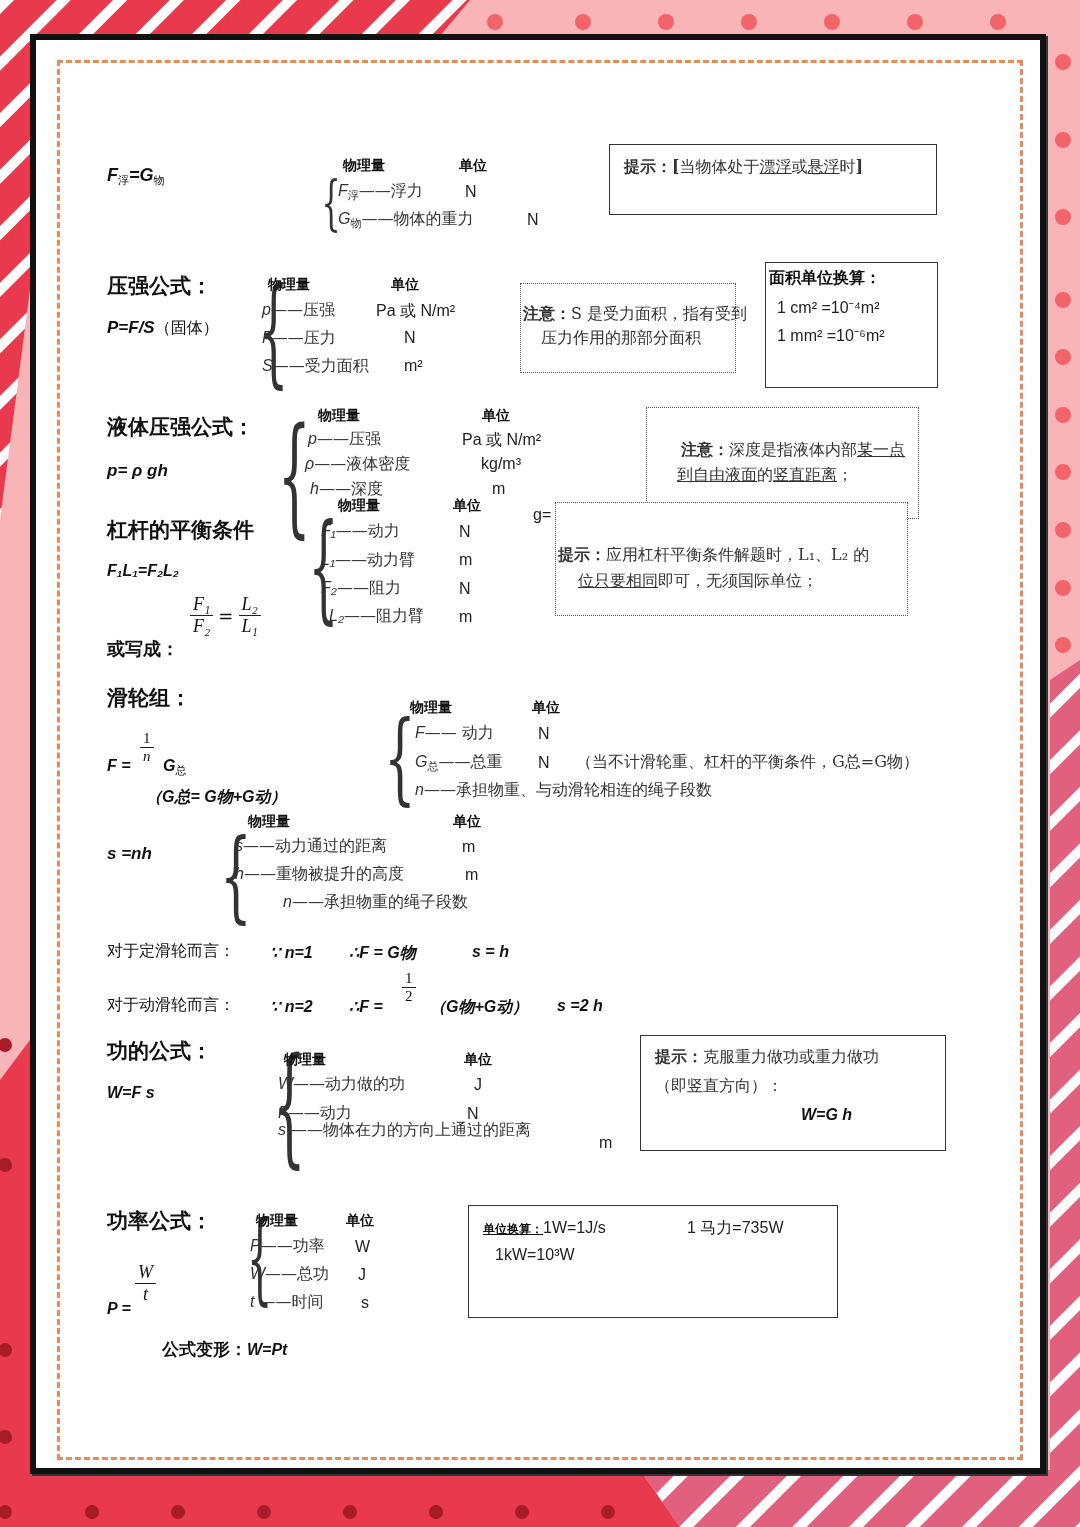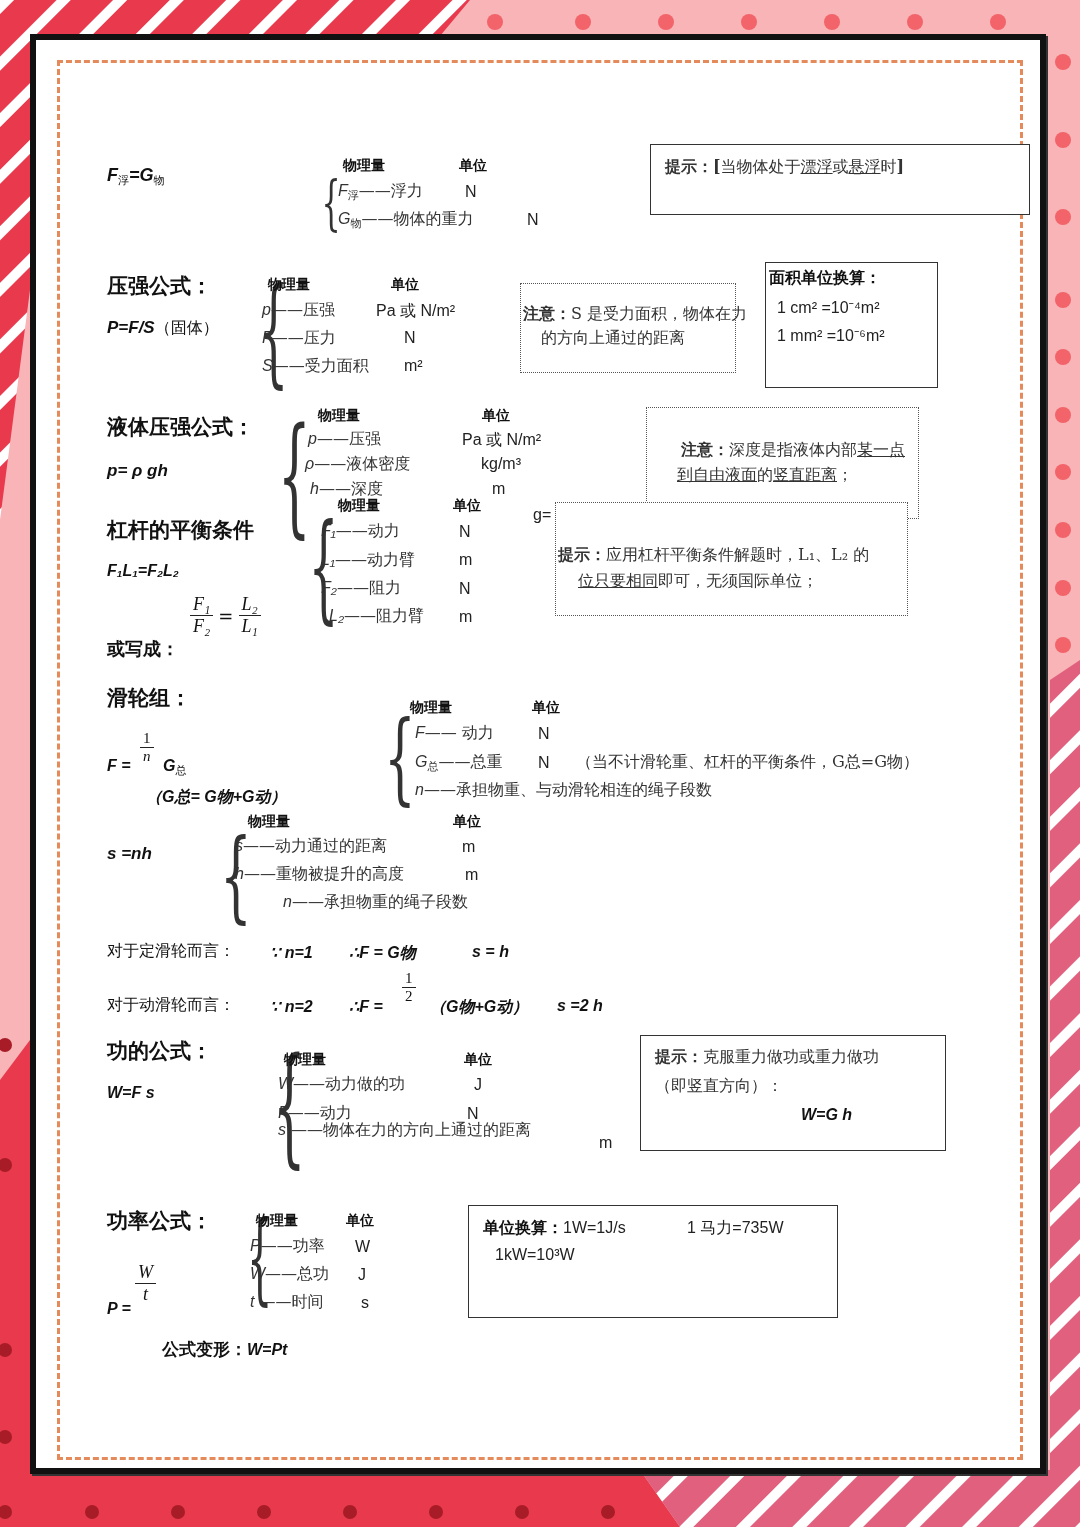--- a/index.html
+++ b/index.html
@@ -84,37 +84,37 @@
 <div class="dash"></div>
 
 <div class="abs f" style="left:107px;top:165px;font-size:18px;"><span>F</span><span class="sub">浮</span>=<span>G</span><span class="sub">物</span></div>
 <div class="brace" style="left:312px;top:172px;font-size:60px;transform:scaleX(0.5);">{</div>
 <div class="abs hdr" style="left:343px;top:157px;">物理量</div>
 <div class="abs hdr" style="left:459px;top:157px;">单位</div>
 <div class="abs row" style="left:338px;top:181px;"><span class="it">F</span><span class="sub">浮</span><span>——浮力</span></div>
 <div class="abs unit" style="left:465px;top:183px;">N</div>
 <div class="abs row" style="left:338px;top:209px;"><span class="it">G</span><span class="sub">物</span><span>——物体的重力</span></div>
 <div class="abs unit" style="left:527px;top:211px;">N</div>
-<div class="box solid" style="left:609px;top:144px;width:380px;height:71px;margin-left:41px;">
+<div class="box solid" style="left:609px;top:144px;width:328px;height:71px;">
   <div class="abs row" style="left:14px;top:12px;color:#333;"><b>提示：</b><b>[</b><span>当物体处于</span><u>漂浮</u><span>或</span><u>悬浮</u><span>时</span><b>]</b></div>
 </div>
 
 <div class="abs title" style="left:107px;top:272px;">压强公式：</div>
 <div class="abs" style="left:107px;top:317px;font-size:17px;"><span class="f">P=F/S</span><span class="row" style="color:#111">（固体）</span></div>
 <div class="brace" style="left:236px;top:272px;font-size:118px;transform:scaleX(0.4);">{</div>
 <div class="abs hdr" style="left:268px;top:276px;">物理量</div>
 <div class="abs hdr" style="left:391px;top:276px;">单位</div>
 <div class="abs row" style="left:262px;top:300px;"><span class="it">p</span><span>——压强</span></div>
 <div class="abs unit" style="left:376px;top:301px;">Pa 或 N/m²</div>
 <div class="abs row" style="left:262px;top:328px;"><span class="it">F</span><span>——压力</span></div>
 <div class="abs unit" style="left:404px;top:329px;">N</div>
 <div class="abs row" style="left:262px;top:356px;"><span class="it">S</span><span>——受力面积</span></div>
 <div class="abs unit" style="left:404px;top:357px;">m²</div>
 <div class="box dotted" style="left:520px;top:283px;width:216px;height:90px;">
-  <div class="row" style="position:absolute;left:2px;top:18px;width:210px;line-height:24px;white-space:normal;padding-left:18px;text-indent:-18px;font-size:16px;"><b>注意：</b><span>S 是受力面积，物体在力的方向上通过的距离</span></div>
+  <div class="row" style="position:absolute;left:2px;top:18px;width:210px;line-height:24px;white-space:normal;padding-left:18px;text-indent:-18px;font-size:16px;"><b>注意：</b><span>S 是受力面积，指有受到压力作用的那部分面积</span></div>
 </div>
 <div class="box solid" style="left:765px;top:262px;width:173px;height:126px;">
   <div class="abs hdr" style="left:3px;top:5px;font-size:16px;">面积单位换算：</div>
   <div class="abs unit" style="left:11px;top:33px;">1 cm²  =10⁻⁴m²</div>
   <div class="abs unit" style="left:11px;top:61px;">1 mm²  =10⁻⁶m²</div>
 </div>
 
 <div class="abs title" style="left:107px;top:413px;">液体压强公式：</div>
 <div class="abs f" style="left:107px;top:461px;font-size:17px;">p= ρ gh</div>
 <div class="brace" style="left:253px;top:410px;font-size:130px;transform:scaleX(0.4);">{</div>
@@ -217,16 +217,16 @@
 <div class="abs hdr" style="left:256px;top:1212px;">物理量</div>
 <div class="abs hdr" style="left:346px;top:1212px;">单位</div>
 <div class="abs row" style="left:250px;top:1236px;"><span class="it">P</span><span>——功率</span></div>
 <div class="abs unit" style="left:355px;top:1238px;">W</div>
 <div class="abs row" style="left:250px;top:1264px;"><span class="it">W</span><span>——总功</span></div>
 <div class="abs unit" style="left:358px;top:1266px;">J</div>
 <div class="abs row" style="left:250px;top:1292px;"><span class="it">t</span><span> ——时间</span></div>
 <div class="abs unit" style="left:361px;top:1294px;">s</div>
 <div class="abs" style="left:162px;top:1338px;"><span class="hdr" style="font-size:17px;">公式变形：</span><span class="f" style="font-size:16px;">W=Pt</span></div>
 <div class="box solid" style="left:468px;top:1205px;width:370px;height:113px;">
-  <div class="abs" style="left:14px;top:12px;"><span class="hdr" style="font-size:16px;">单位换算：</span><span class="unit">1W=1J/s</span></div>
+  <div class="abs" style="left:14px;top:12px;"><span class="hdr" style="font-size:12px;text-decoration:underline;">单位换算：</span><span class="unit">1W=1J/s</span></div>
   <div class="abs unit" style="left:218px;top:12px;">1 马力=735W</div>
   <div class="abs unit" style="left:26px;top:40px;">1kW=10³W</div>
 </div>
 
 </body></html>

